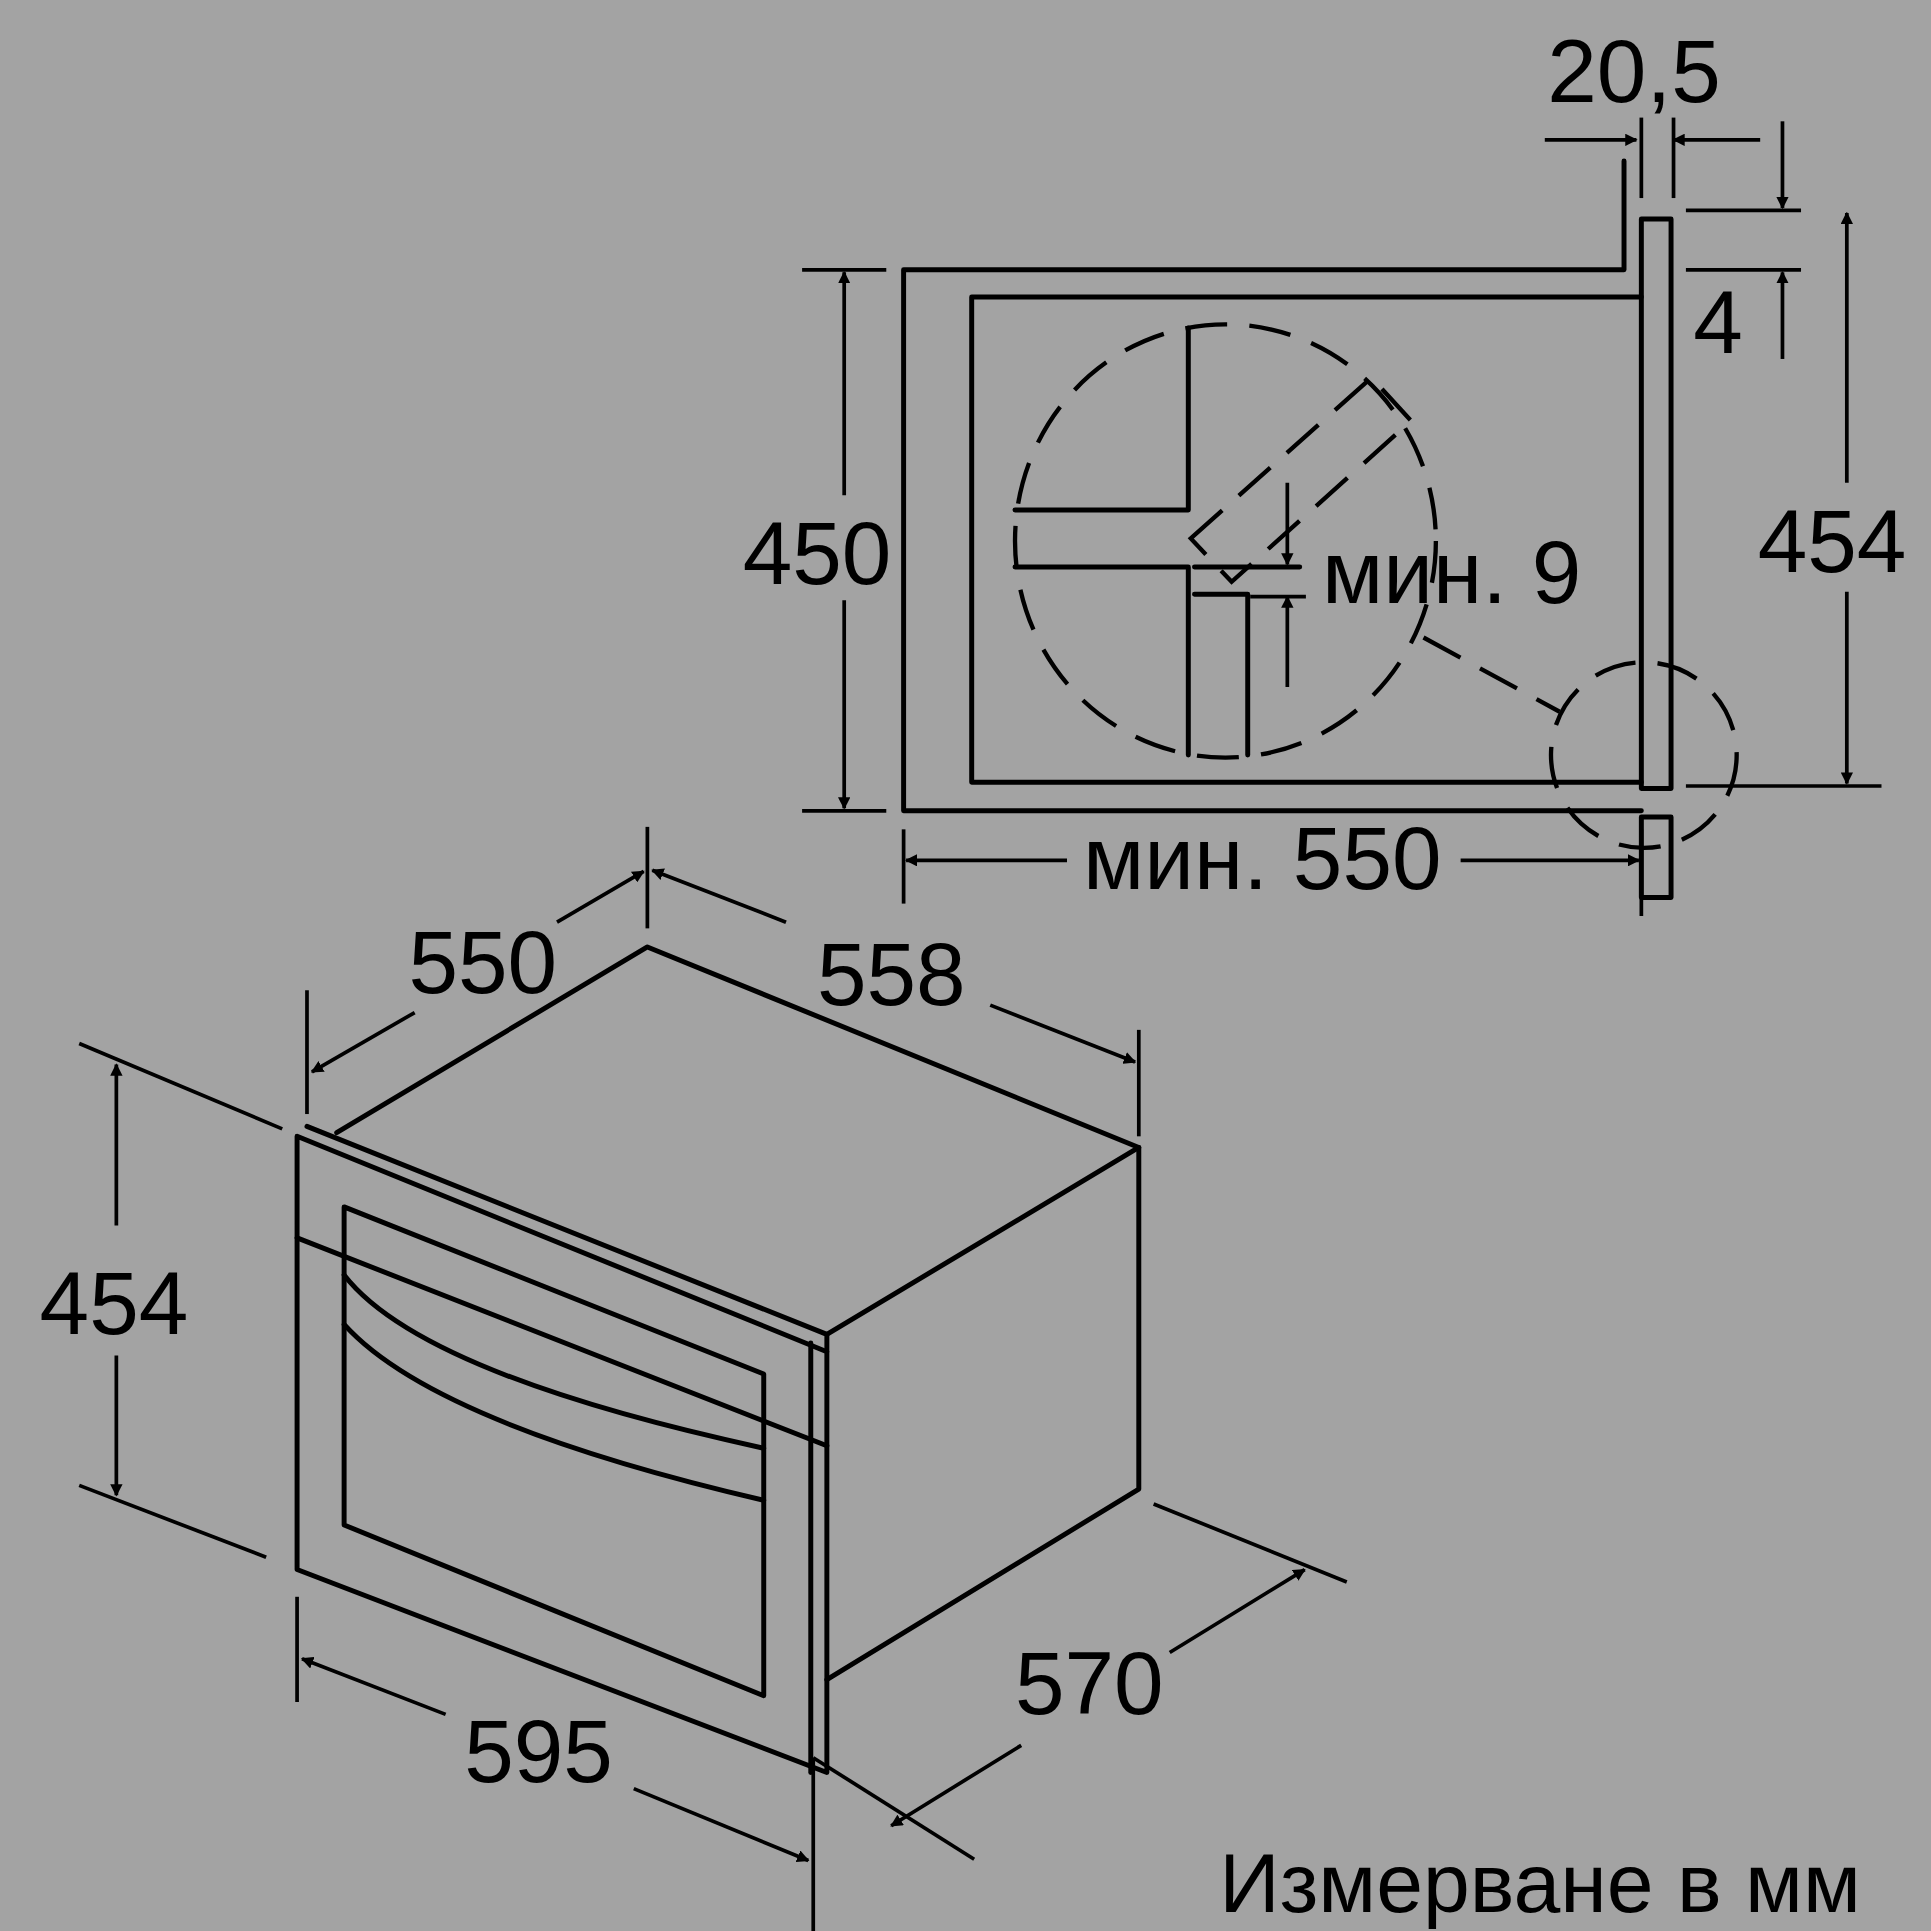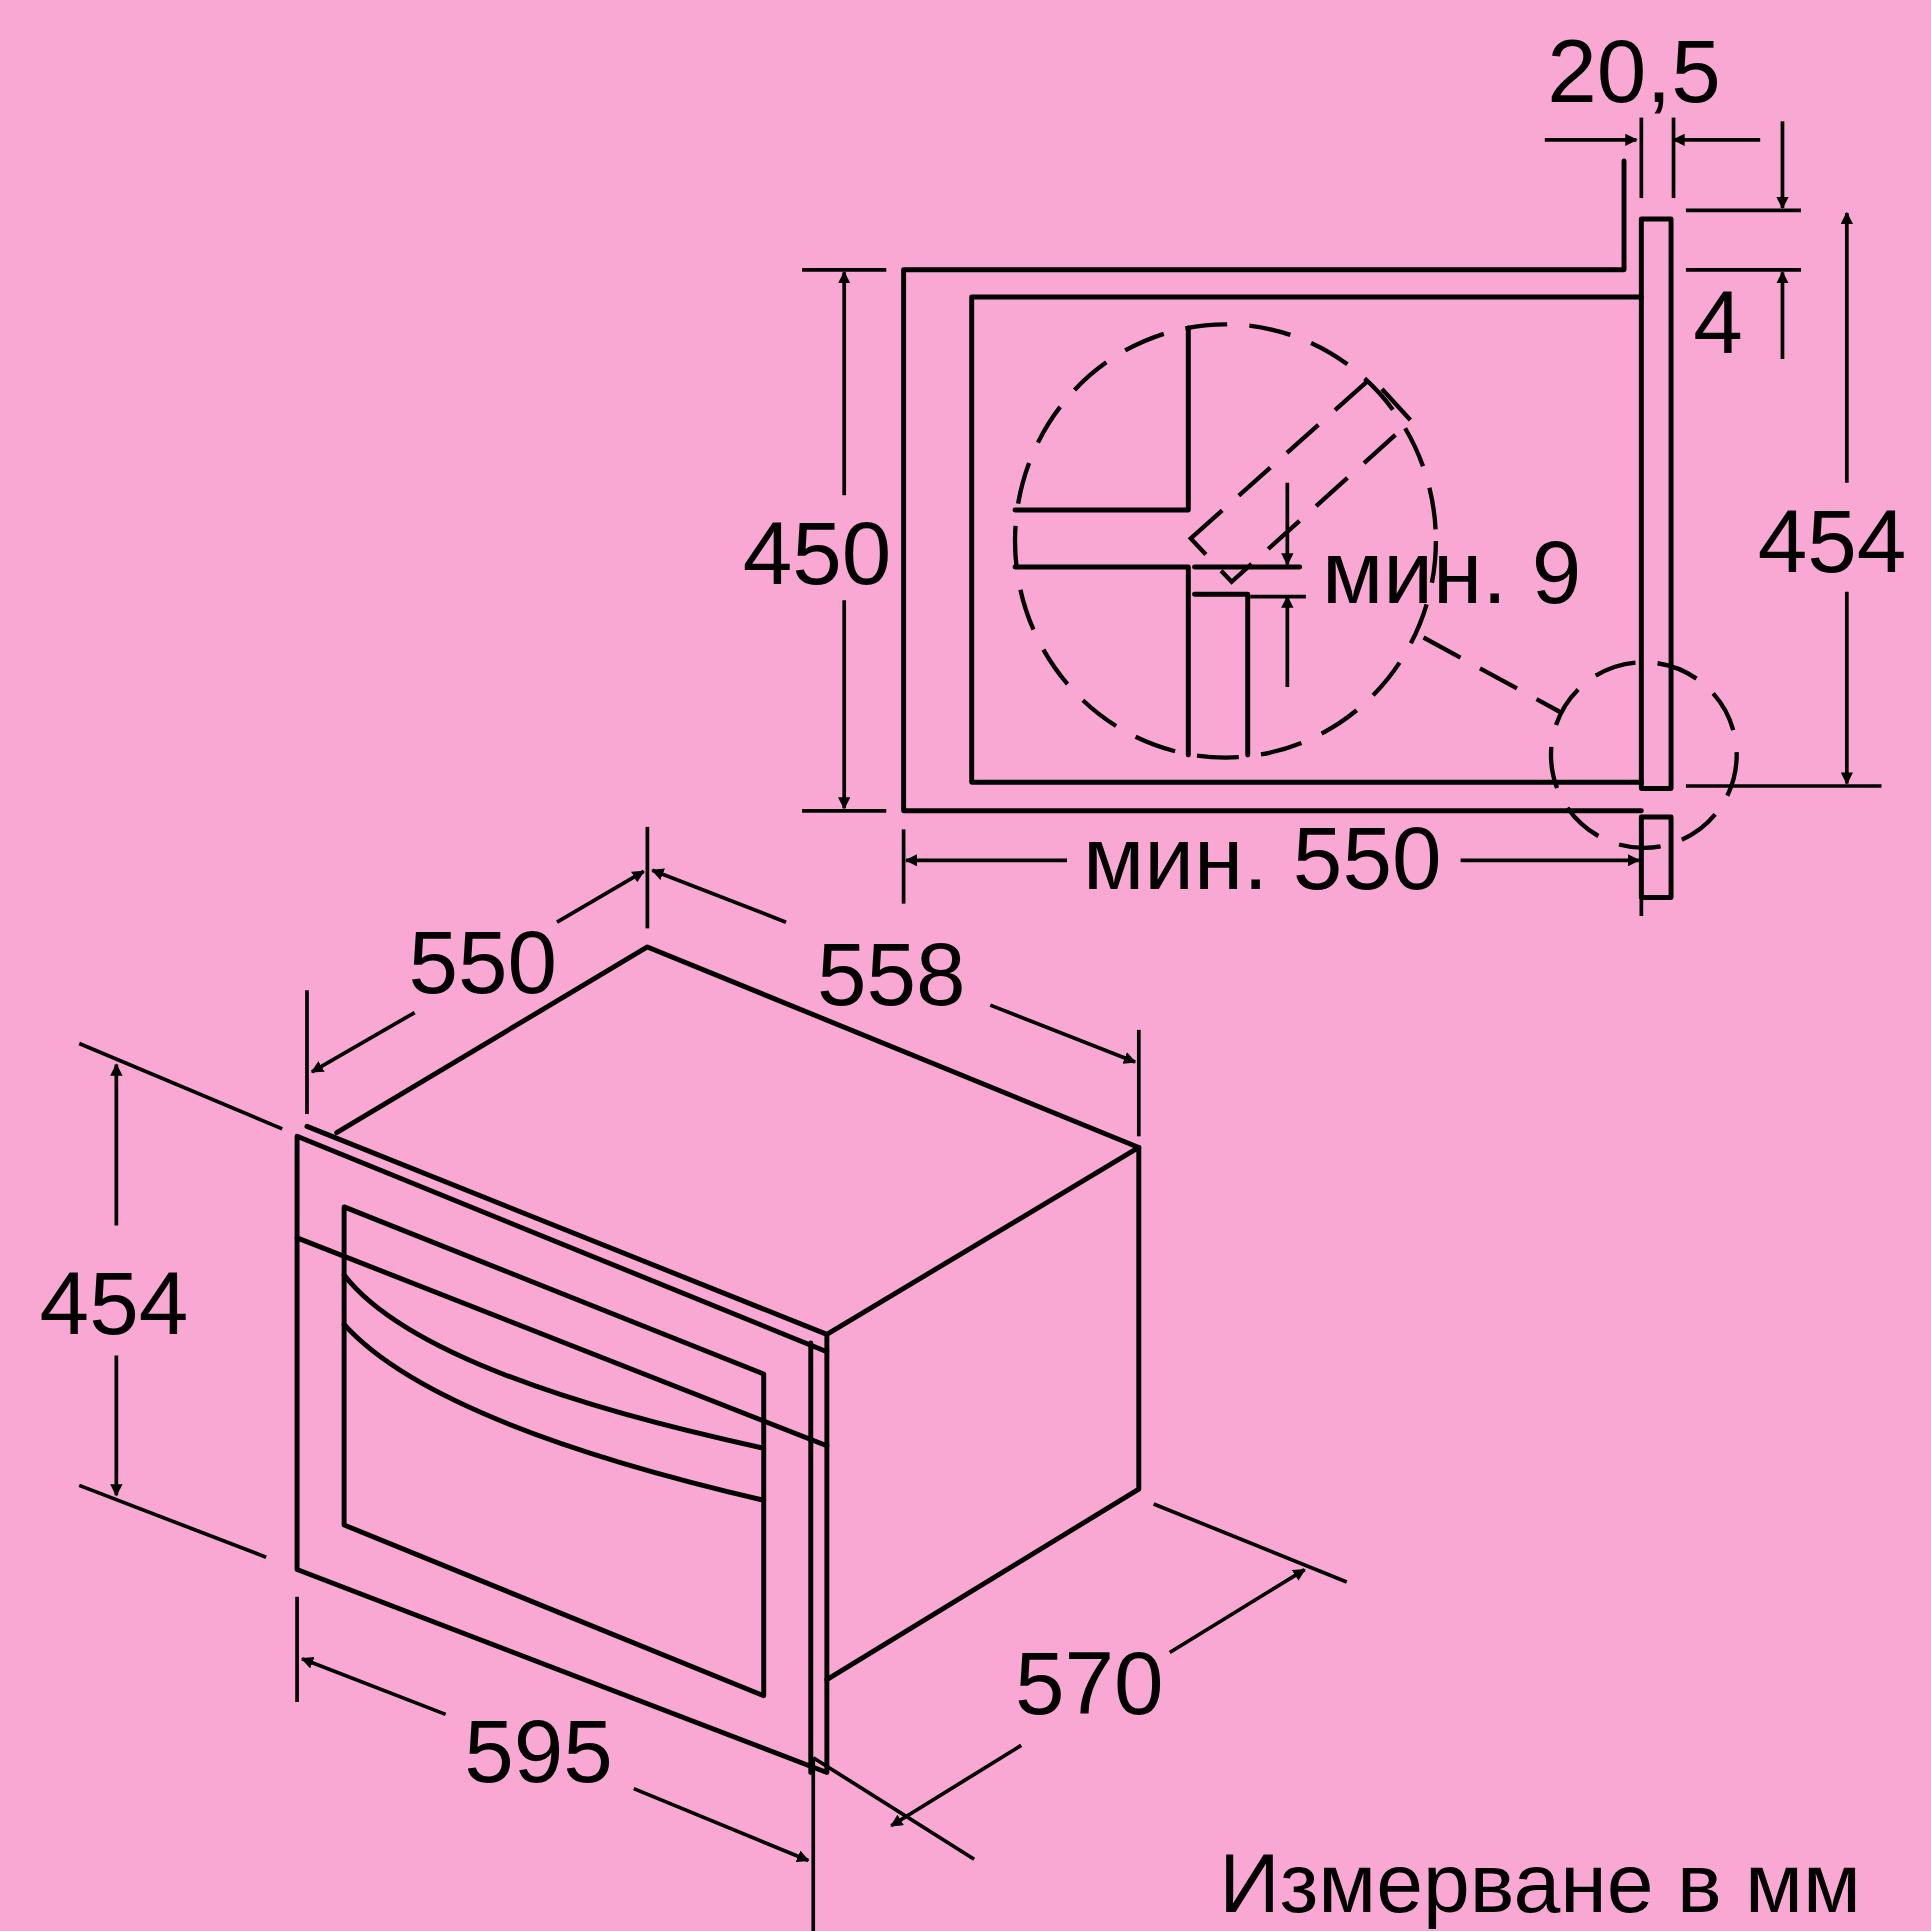--- a/index.html
+++ b/index.html
@@ -1,16 +1,16 @@
 <!DOCTYPE html>
 <html><head>
 <meta charset="utf-8">
 <style>
   html,body{margin:0;padding:0;background:#fff;}
-  #wrap{width:1931px;height:1931px;position:relative;overflow:hidden;background:#f9a8d4;}
+  #wrap{width:1931px;height:1931px;position:relative;overflow:hidden;background:#a3a3a3;}
   svg{display:block;}
   .ln{stroke:#000;stroke-width:4;fill:none;stroke-linecap:round;stroke-linejoin:round;}
   .th{stroke:#000;stroke-width:3;fill:none;}
   .ds{stroke:#000;stroke-width:3.5;fill:none;stroke-dasharray:34 18;}
   .ar{fill:#000;}
   .lbl{font-family:"Liberation Sans",sans-serif;font-size:72px;fill:#000;}
   .cap{font-family:"Liberation Sans",sans-serif;font-size:68px;fill:#000;}
 </style>
 </head>
 <body>

